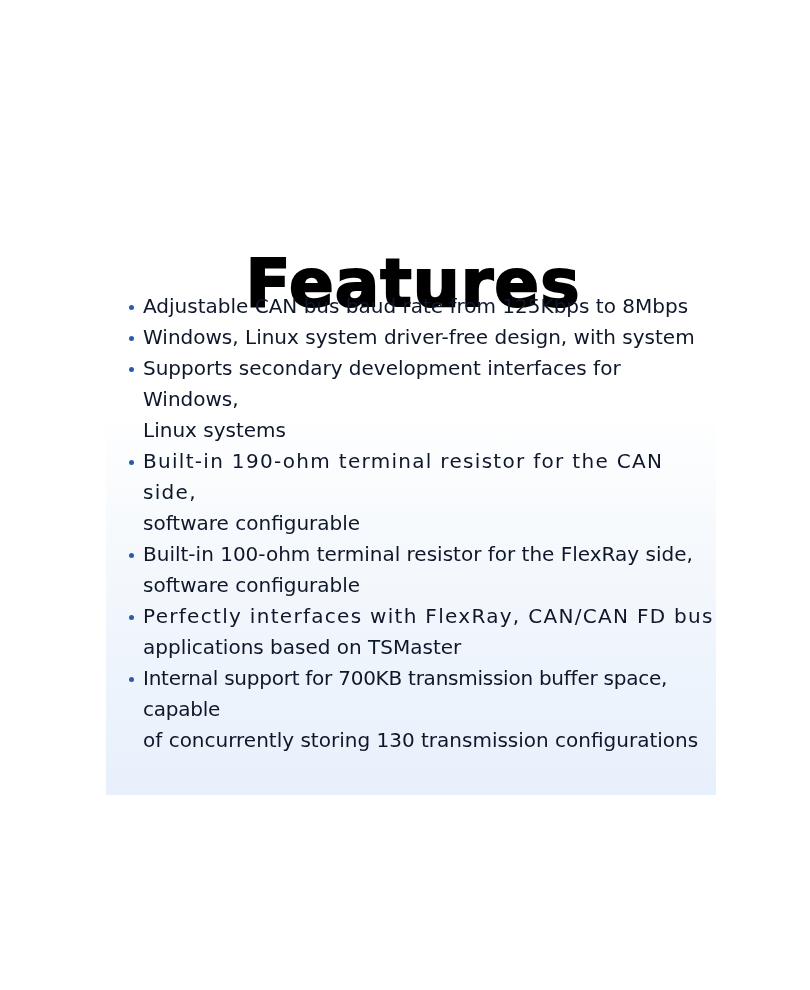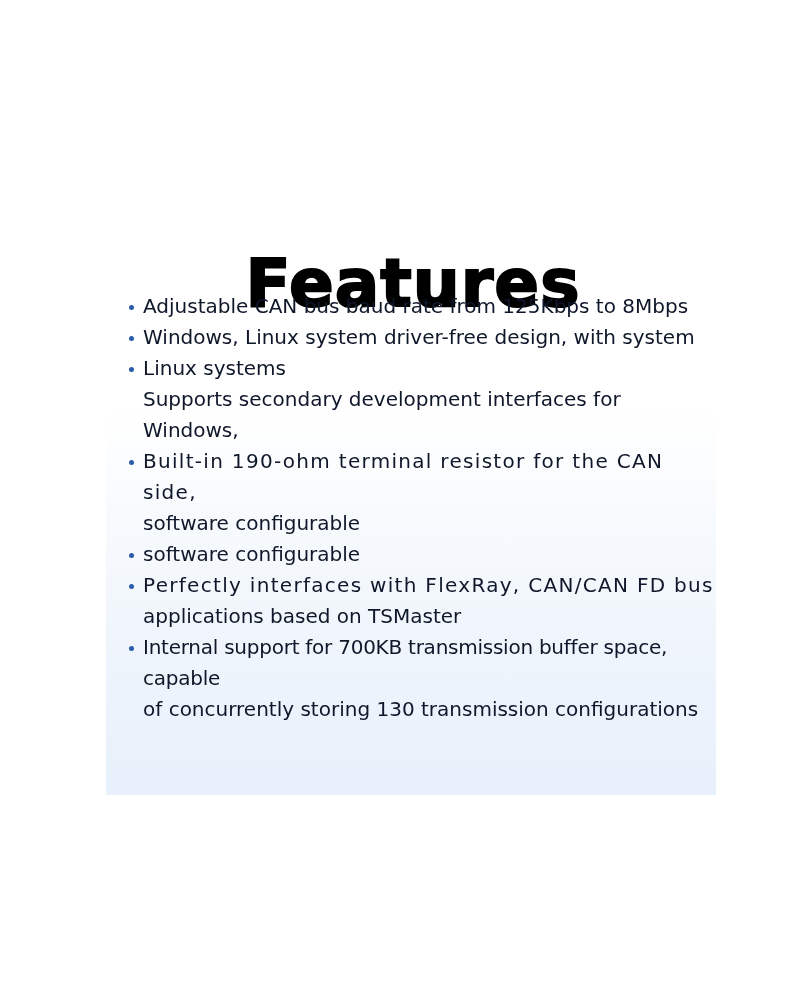--- a/index.html
+++ b/index.html
@@ -84,30 +84,31 @@
   <li class="feature-item">
     <span class="bullet"></span>
     <span class="text">Adjustable CAN bus baud rate from 125Kbps to 8Mbps</span>
   </li>
   <li class="feature-item">
     <span class="bullet"></span>
     <span class="text">Windows, Linux system driver-free design, with system</span>
   </li>
   <li class="feature-item">
     <span class="bullet"></span>
+    <span class="text">Supports secondary development interfaces for Windows,</span>
     <span class="text">Linux systems</span>
-    <span class="text">Supports secondary development interfaces for Windows,</span>
   </li>
   <li class="feature-item">
     <span class="bullet"></span>
     <span class="text spaced">Built-in 190-ohm terminal resistor for the CAN side,</span>
     <span class="text">software configurable</span>
   </li>
   <li class="feature-item">
     <span class="bullet"></span>
+    <span class="text">Built-in 100-ohm terminal resistor for the FlexRay side,</span>
     <span class="text">software configurable</span>
   </li>
   <li class="feature-item">
     <span class="bullet"></span>
     <span class="text spaced">Perfectly interfaces with FlexRay, CAN/CAN FD bus</span>
     <span class="text">applications based on TSMaster</span>
   </li>
   <li class="feature-item">
     <span class="bullet"></span>
     <span class="text tight">Internal support for 700KB transmission buffer space, capable</span>

